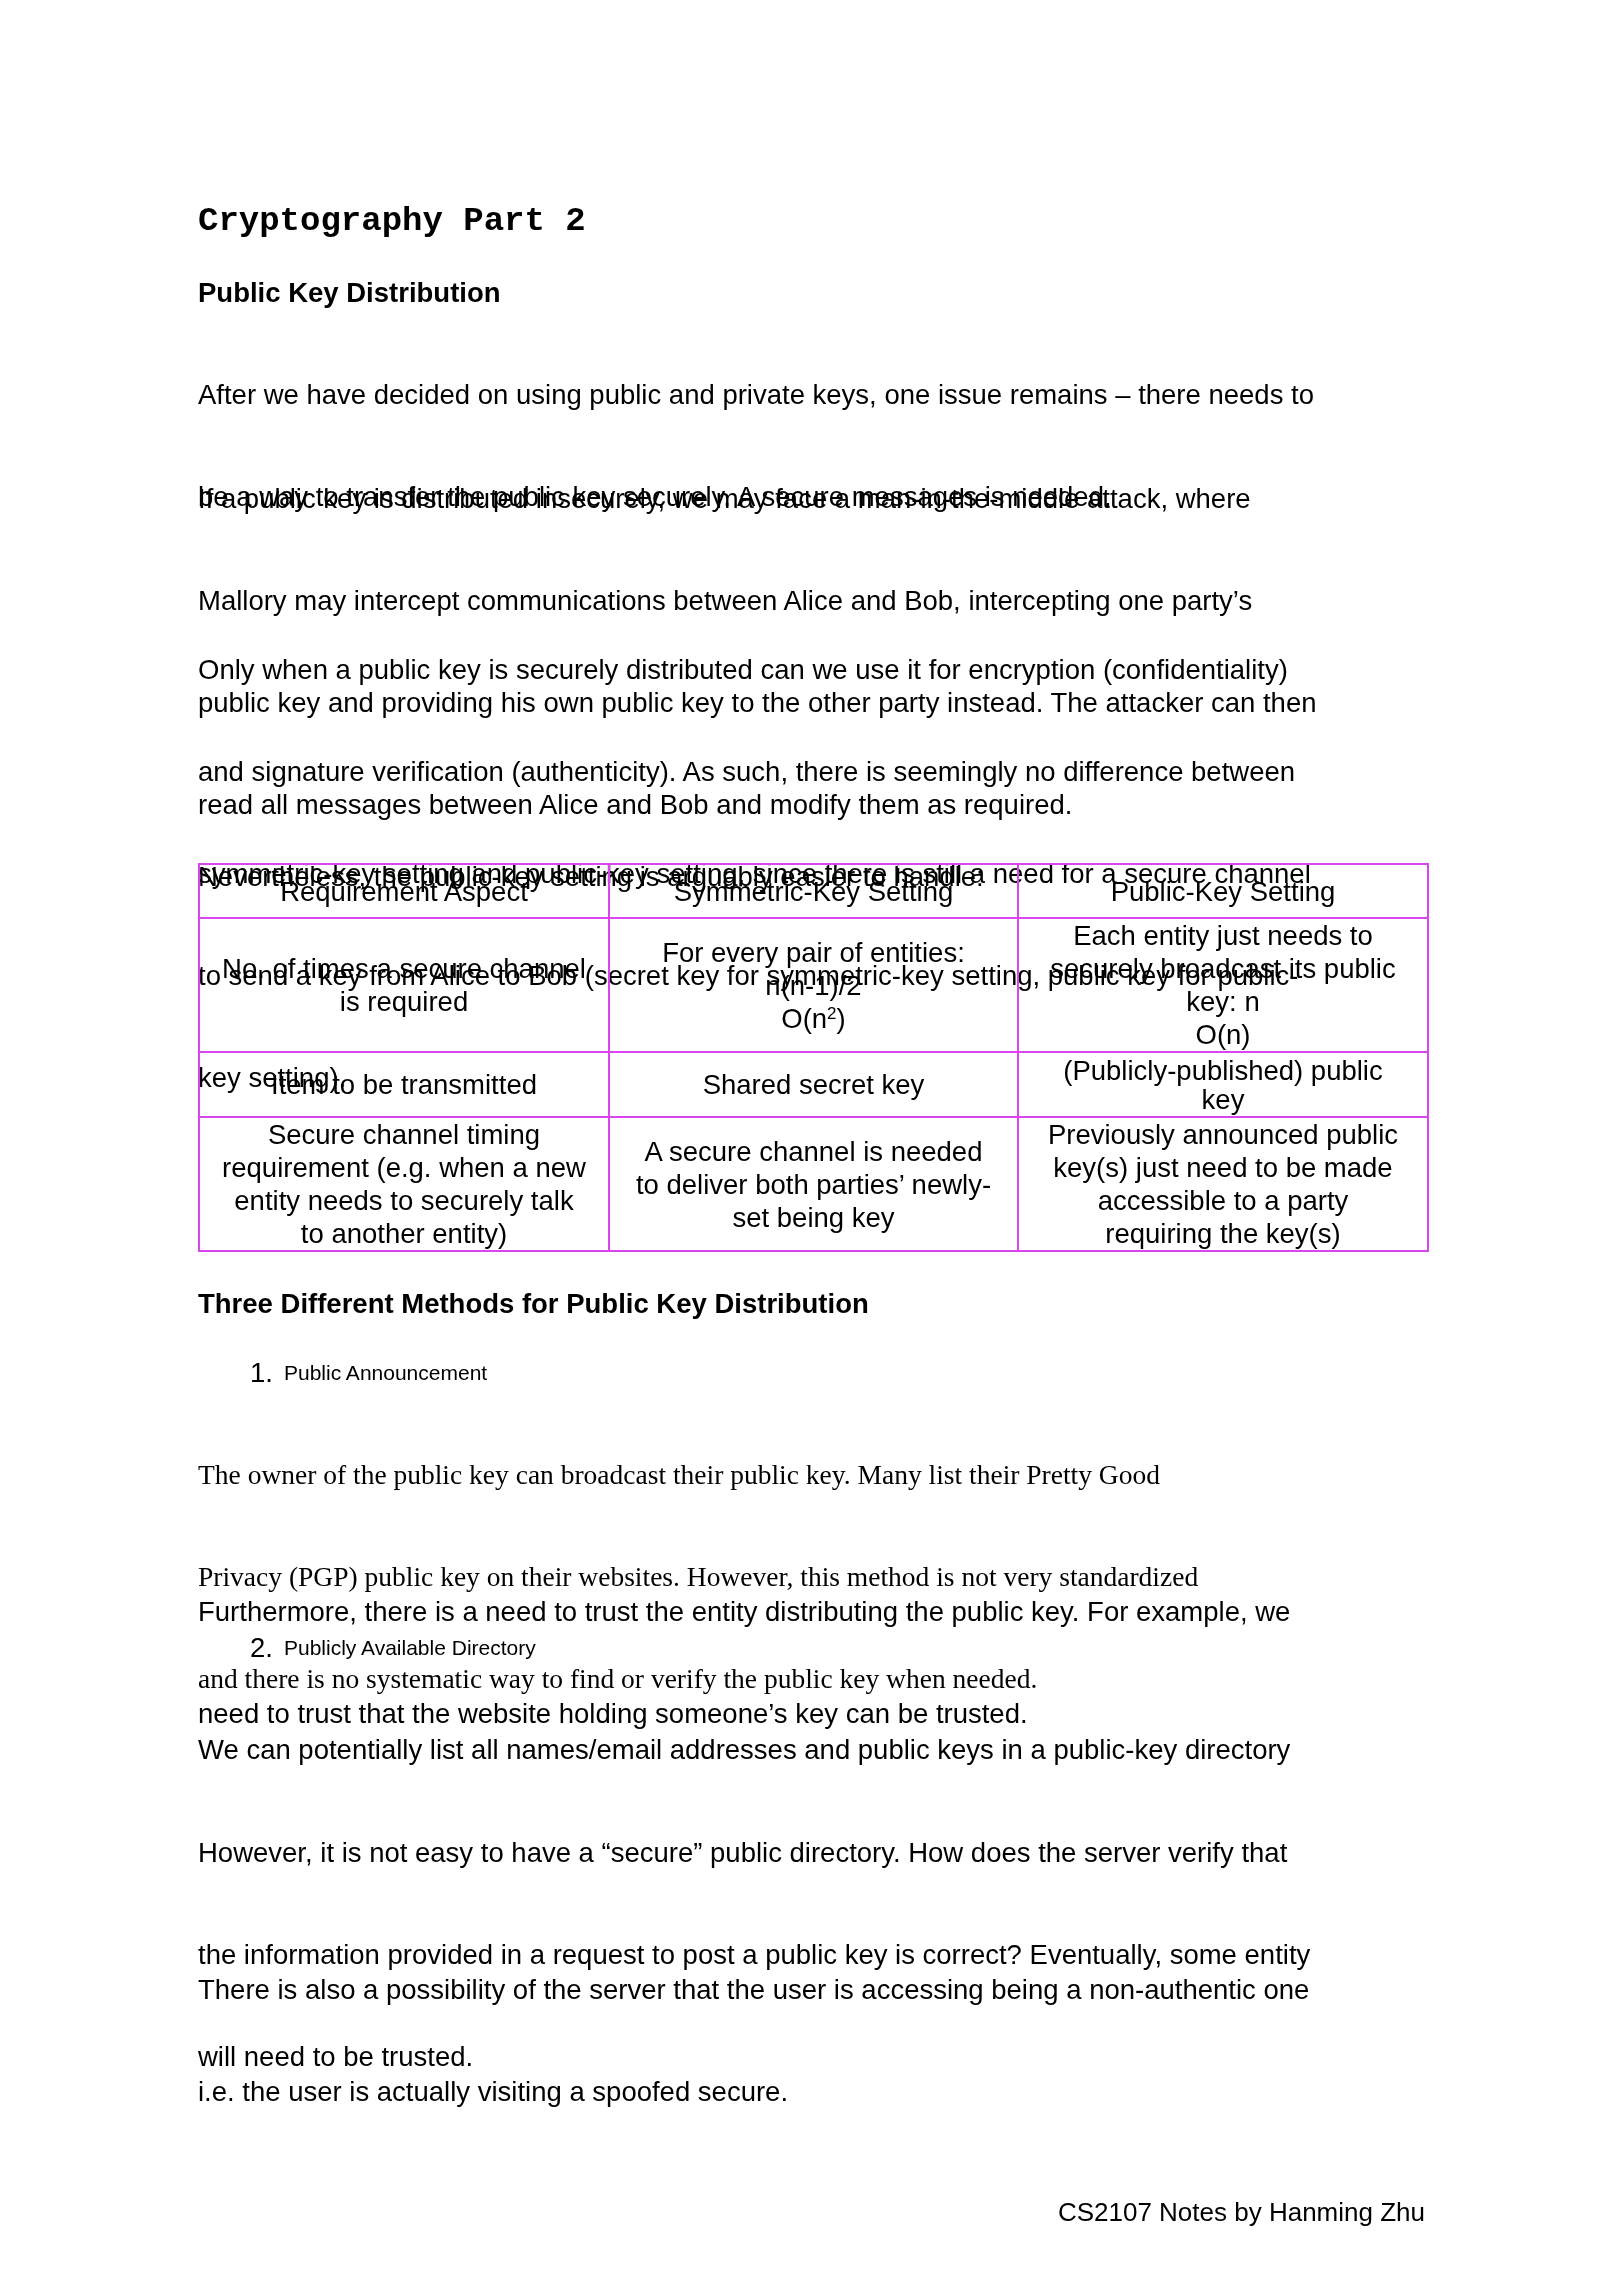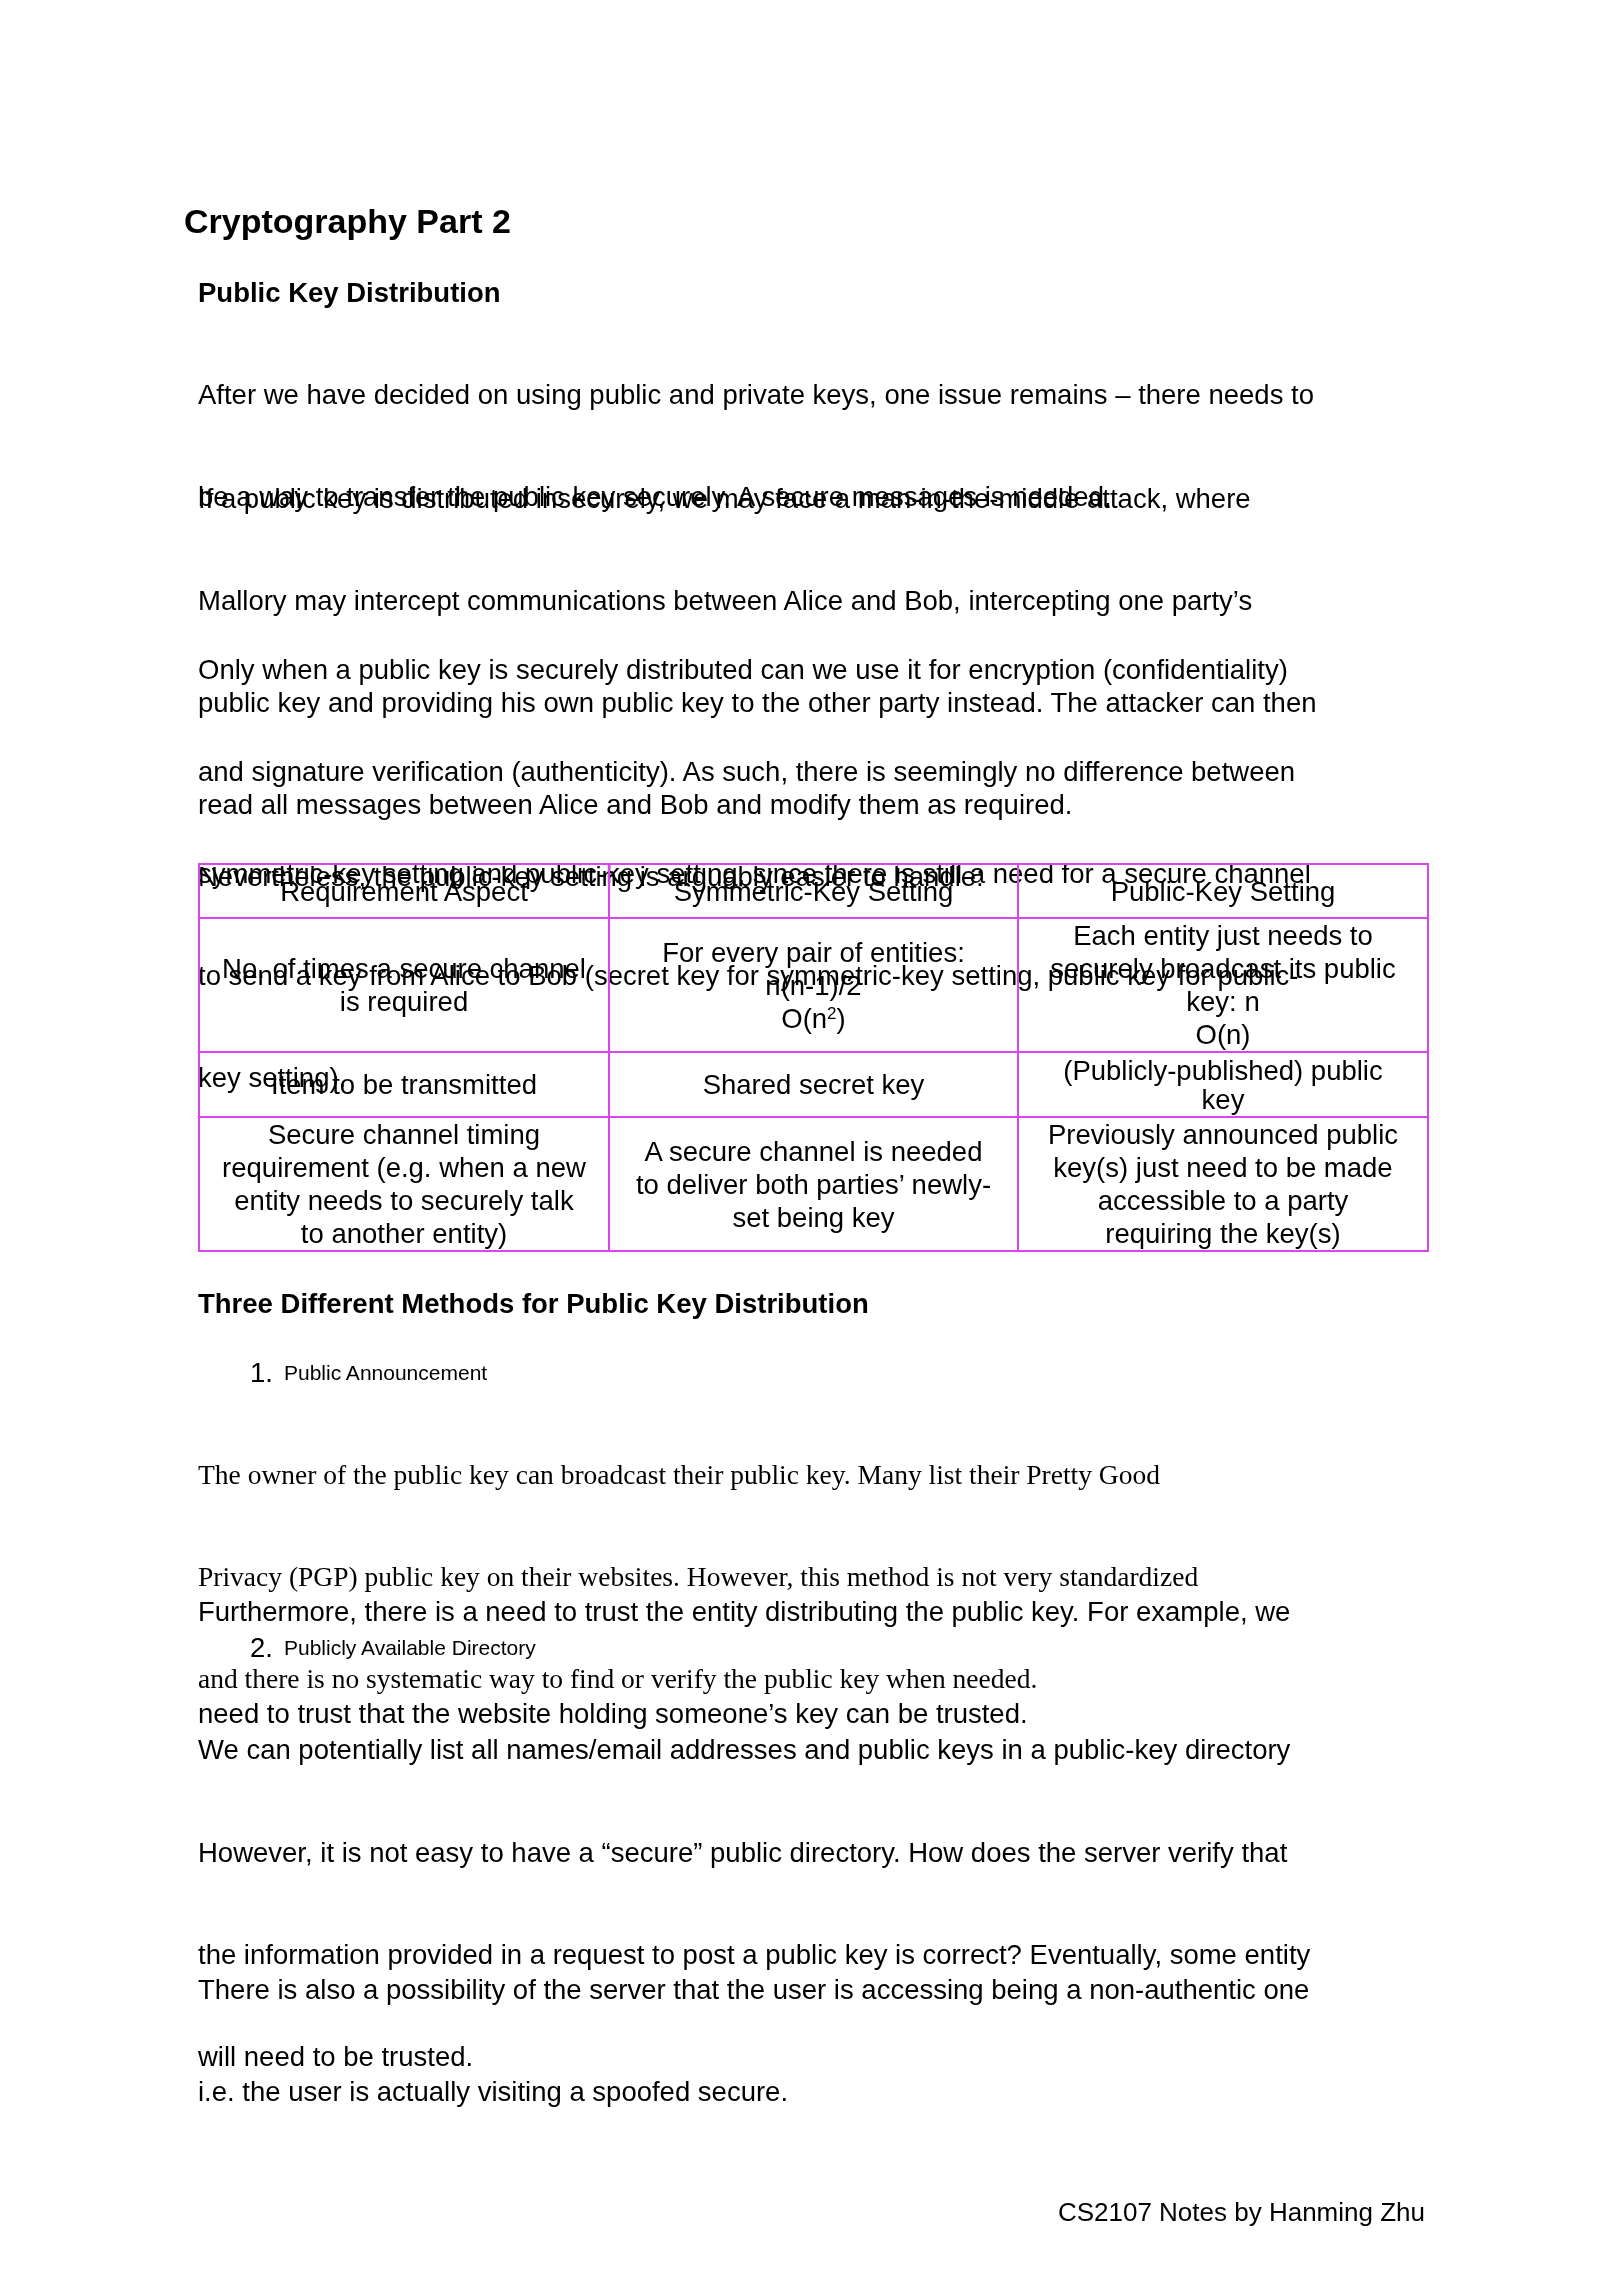--- a/index.html
+++ b/index.html
@@ -1,21 +1,21 @@
 <!DOCTYPE html>
 <html style="font-size:10.5px"><head>
 <meta charset="utf-8">
 <style>
   html, body { margin: 0; padding: 0; background: #ffffff; }
   body { width: 1623px; height: 2295px; position: relative; overflow: hidden;
          font-family: "Liberation Sans", sans-serif; color: #000000; }
   .page { position: absolute; left: 0; top: 0; width: 1623px; height: 2295px; background: #fff; }
   .blk { position: absolute; left: 198px; width: 1243px; font-size: 27.5px; line-height: 34px; white-space: pre; }
   .line { display: block; height: 34px; }
-  .title { position: absolute; left: 184px; top: 200px; font-size: 34px; font-weight: bold; line-height: 42px; white-space: nowrap; }
+  .title { position: absolute; left: 198px; top: 200px; font-size: 34px; font-weight: bold; line-height: 42px; white-space: nowrap; font-family: Liberation Mono, monospace; }
   .h-ul { font-weight: bold; text-decoration-thickness: 2.6px; text-underline-offset: 3.9px; }
   .h-bold { font-weight: bold; }
   .list-num { position: absolute; left: 250px; font-size: 27.5px; line-height: 34px; }
   .list-label { position: absolute; left: 284px; font-size: 21px; line-height: 34px; text-decoration-thickness: 2px; text-underline-offset: 3.9px; white-space: nowrap; }
   table.cmp { position: absolute; left: 198px; top: 863px; width: 1228px; border-collapse: collapse; table-layout: fixed; font-size: 27.5px; }
   table.cmp td { border: 2px solid #d946ef; text-align: center; vertical-align: middle; padding: 0 9.2px; line-height: 33px; white-space: normal; }
   table.cmp tr.r0 td { height: 52px; }
   table.cmp tr.r1 td { height: 129px; }
   table.cmp tr.r2 td { height: 63px; }
   table.cmp tr.r3 td { height: 129px; }

